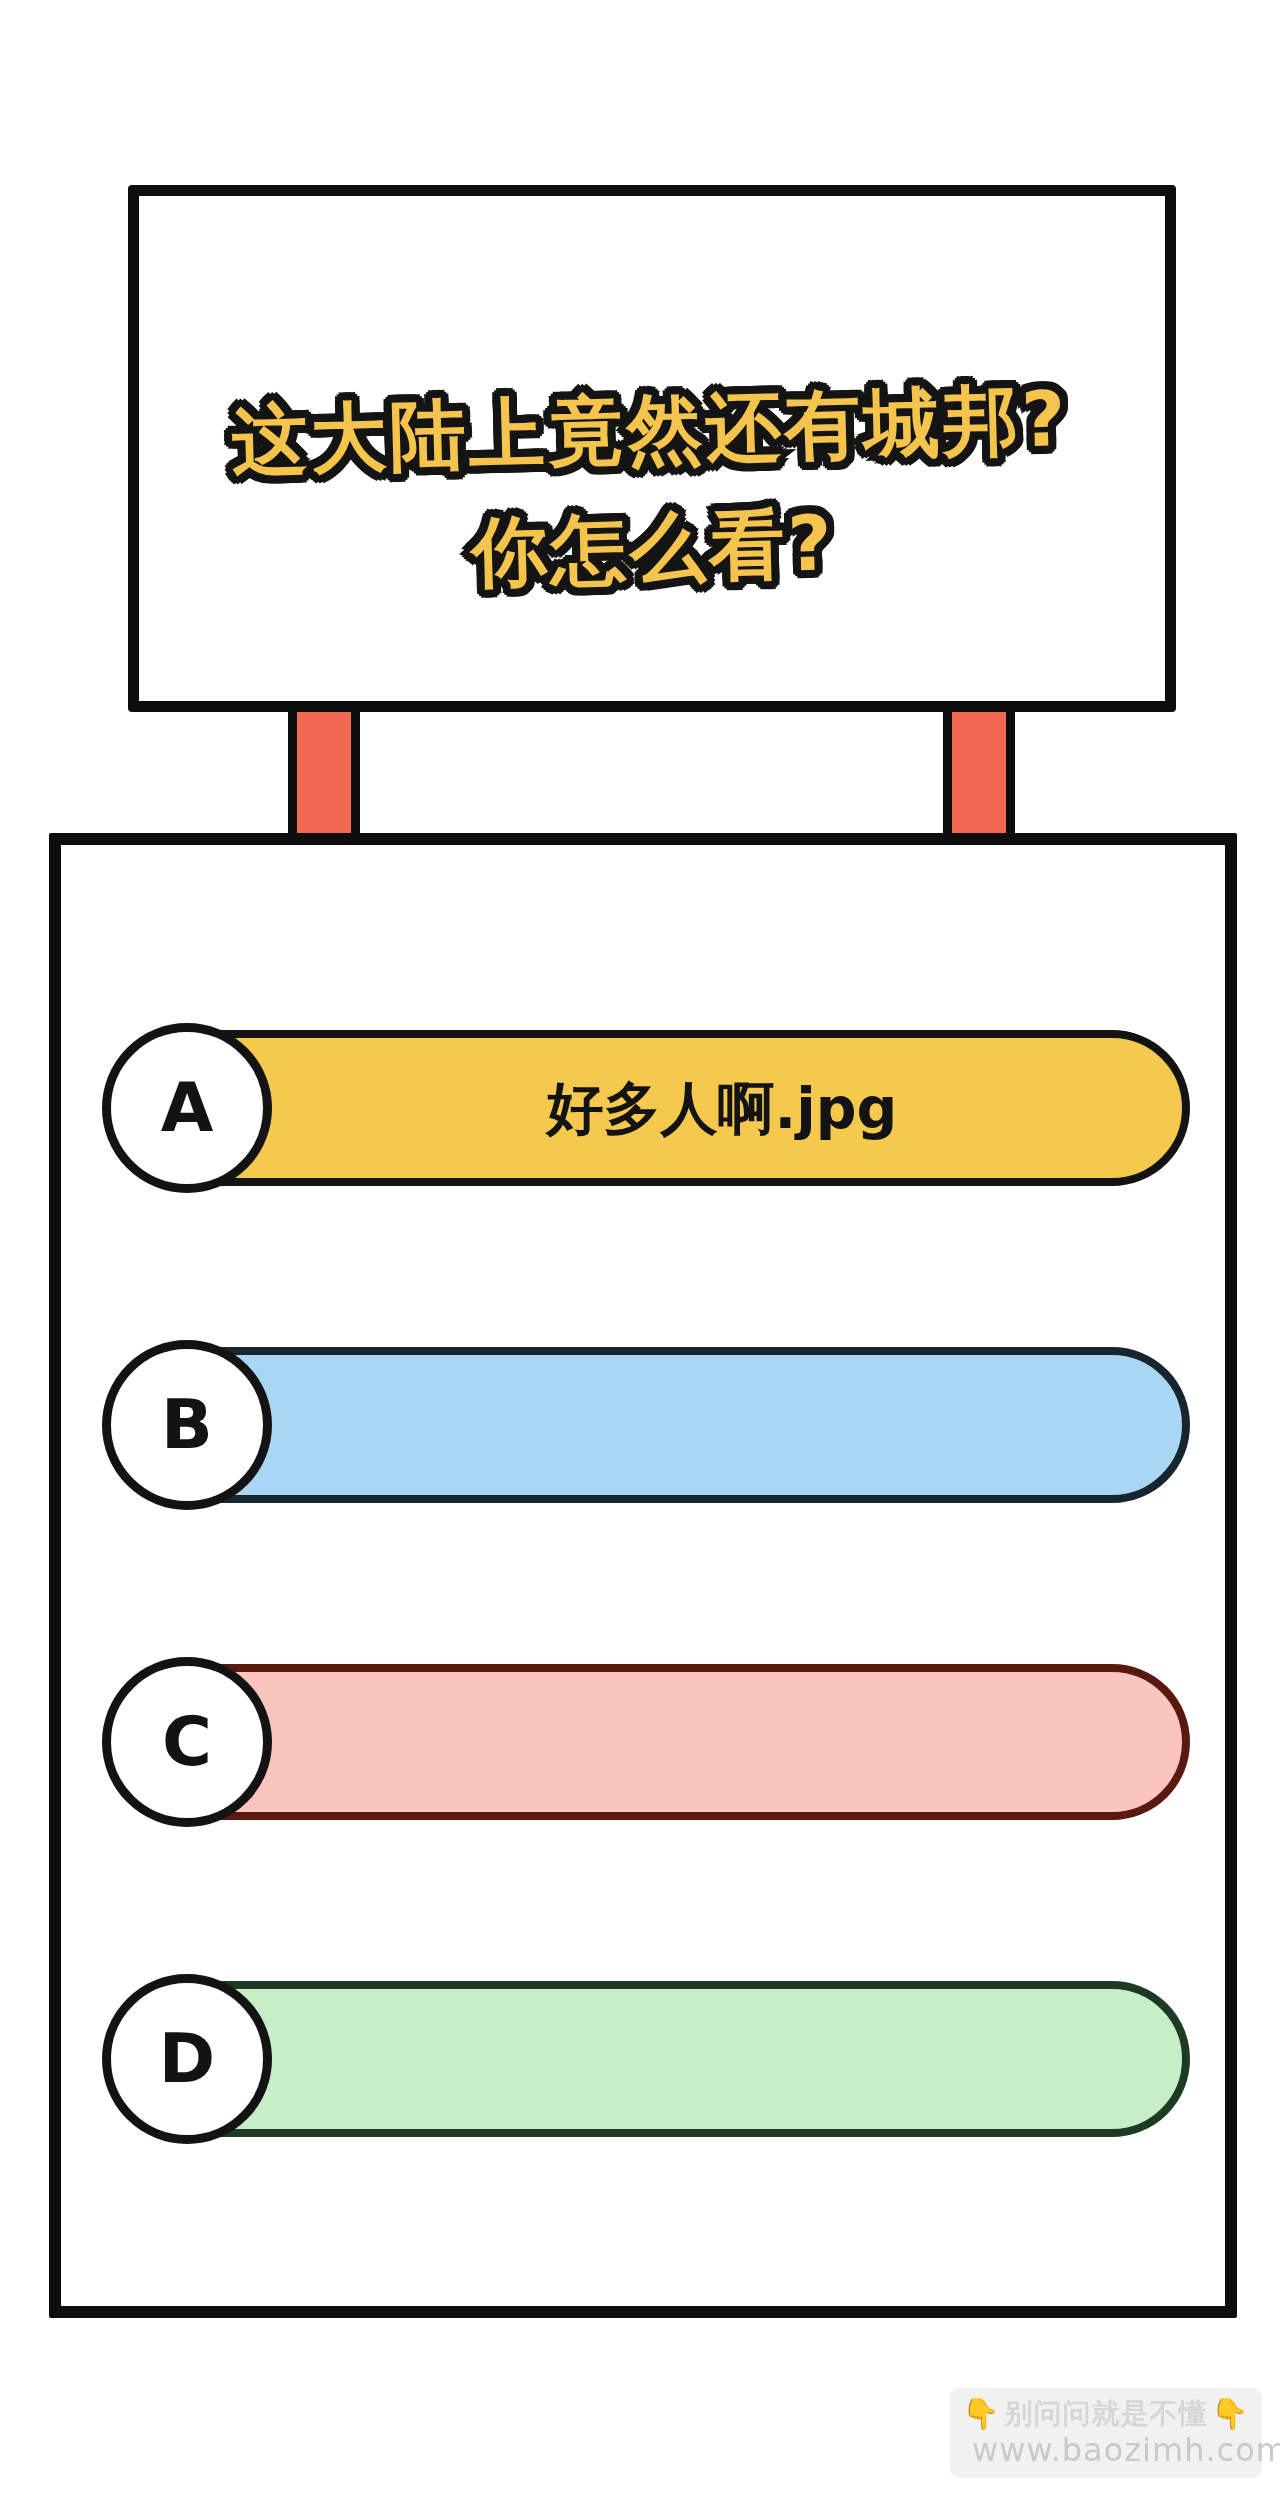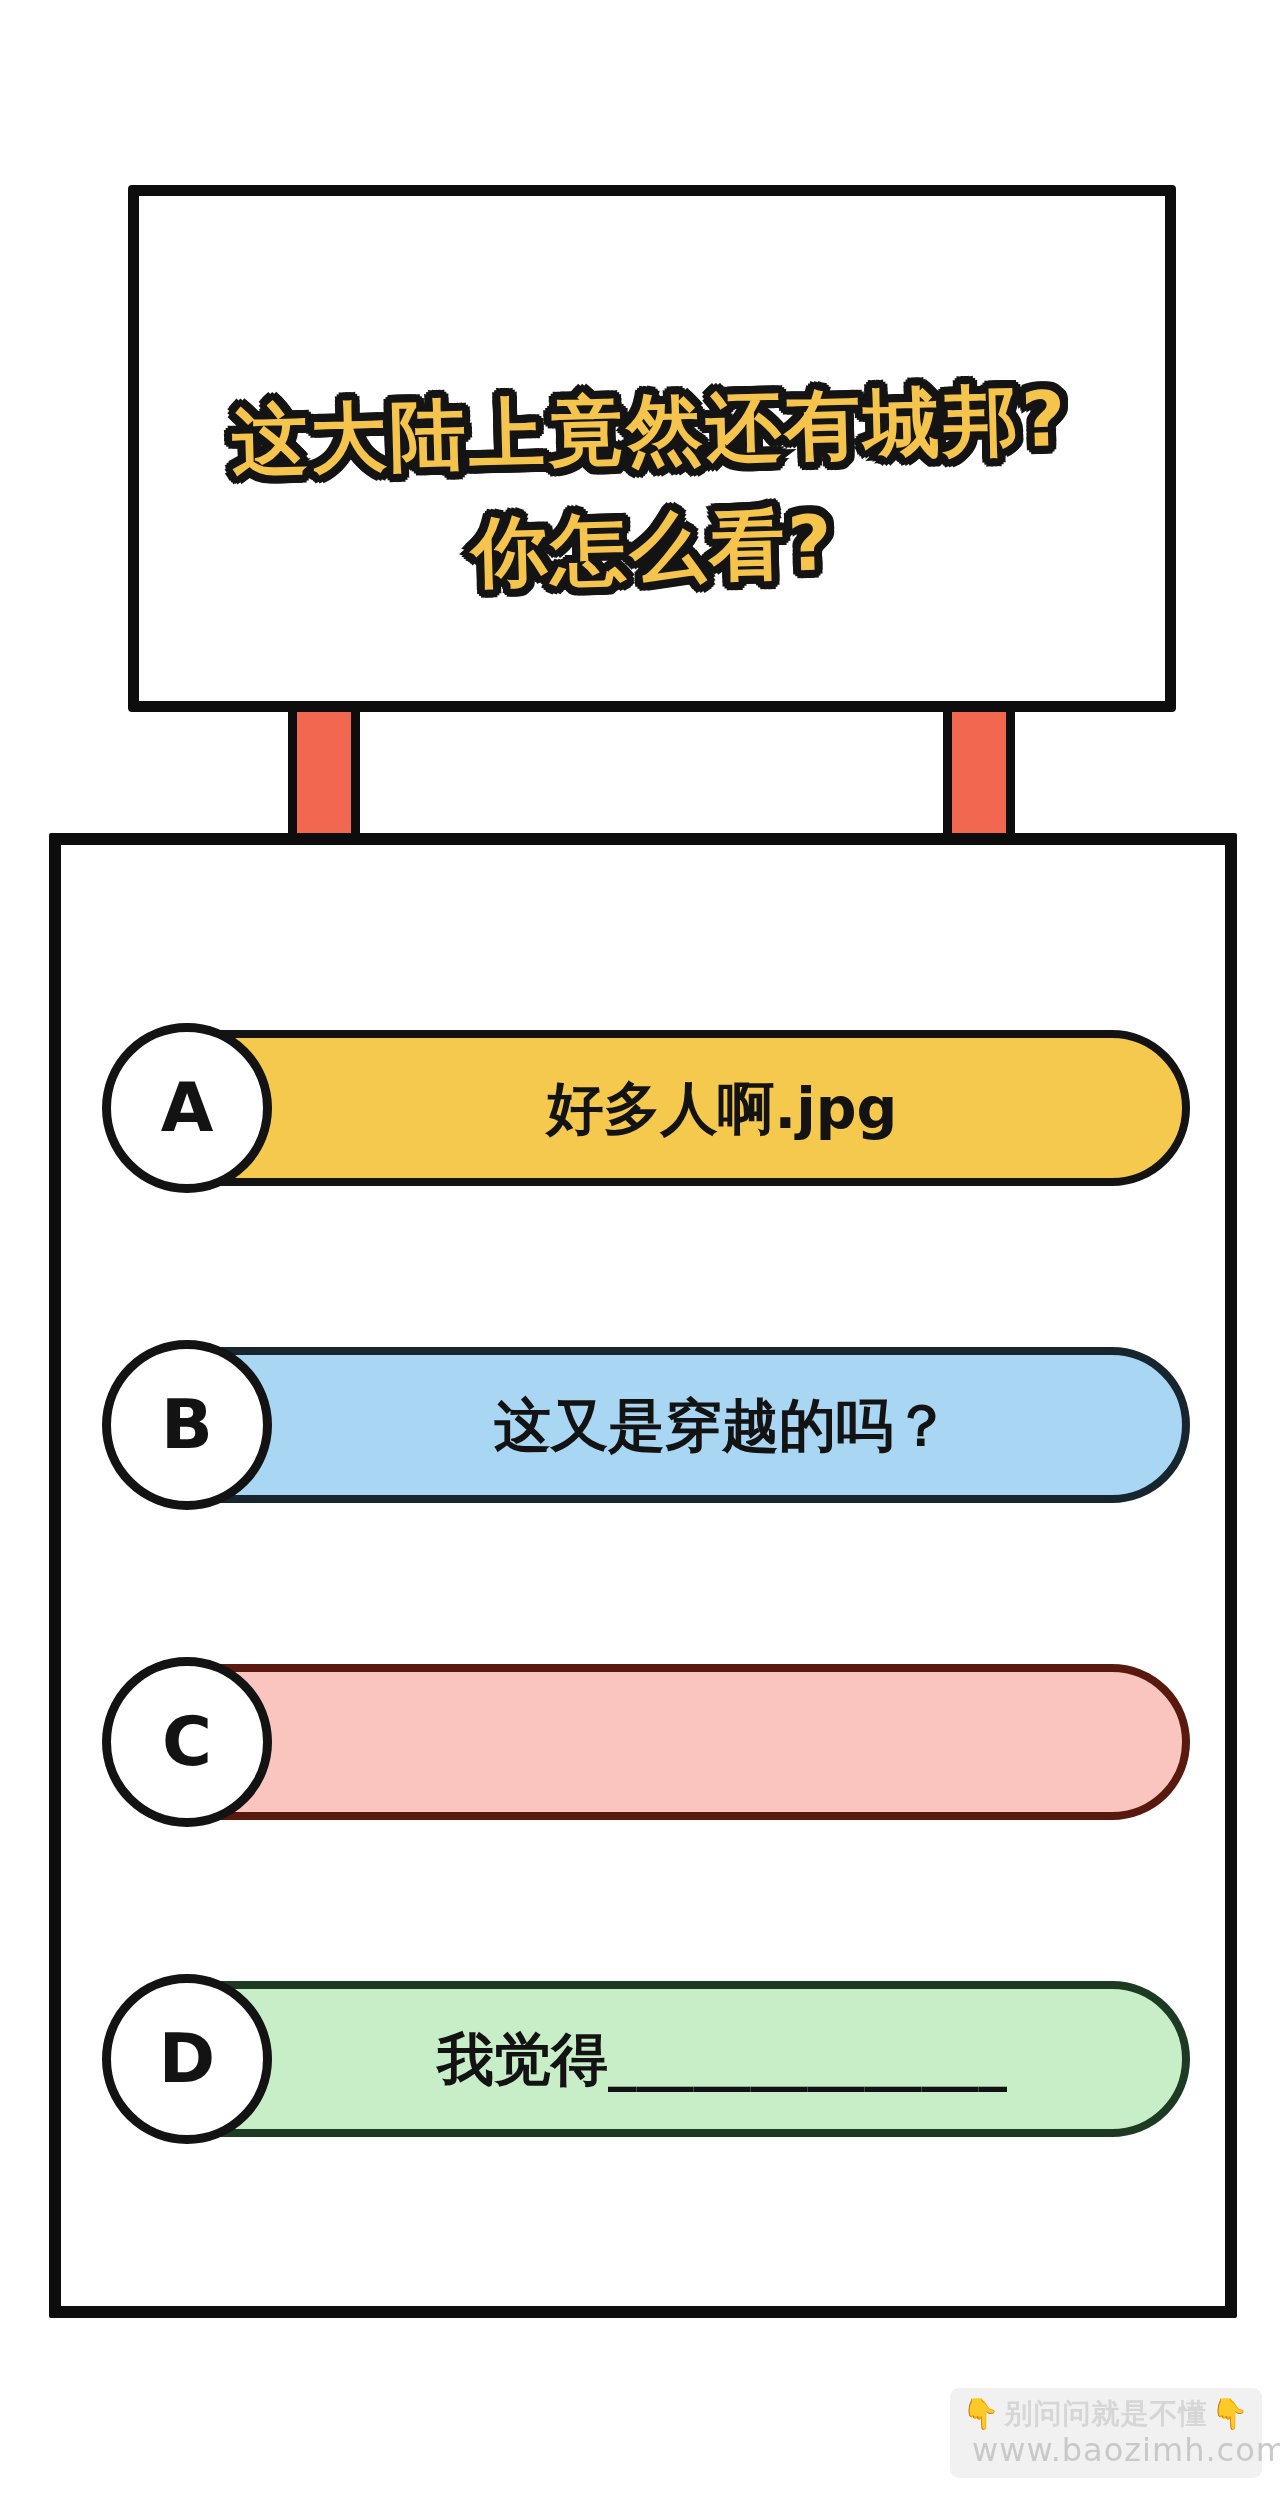--- a/index.html
+++ b/index.html
@@ -81,36 +81,34 @@
   <div class="option opt-a">
     <div class="pill" style="background-color: rgb(245, 201, 78); border-color: rgb(19, 19, 19);"></div>
     <span class="option-label">好多人啊.jpg</span>
     <div class="badge">
       <span class="badge-letter">A</span>
     </div>
   </div>
 
   <div class="option opt-b">
     <div class="pill" style="background-color: rgb(168, 214, 243); border-color: rgb(23, 38, 46);"></div>
-    <span class="option-label">这又是穿越的吗？</span>
     <div class="badge">
       <span class="badge-letter">B</span>
     </div>
   </div>
 
   <div class="option opt-c">
     <div class="pill" style="background-color: rgb(249, 197, 190); border-color: rgb(90, 25, 14);"></div>
     <div class="badge">
       <span class="badge-letter">C</span>
     </div>
   </div>
 
   <div class="option opt-d">
     <div class="pill" style="background-color: rgb(200, 238, 199); border-color: rgb(29, 58, 34);"></div>
-    <span class="option-label">我觉得______________</span>
     <div class="badge">
       <span class="badge-letter">D</span>
     </div>
   </div>
 
   <div class="watermark" style="background-color: rgb(241, 241, 241);">
     <div class="wm-line1" style="color: rgb(214, 214, 214);">
       <span class="wm-hand">👇</span>
       <span>别问问就是不懂</span>
       <span class="wm-hand">👇</span>

